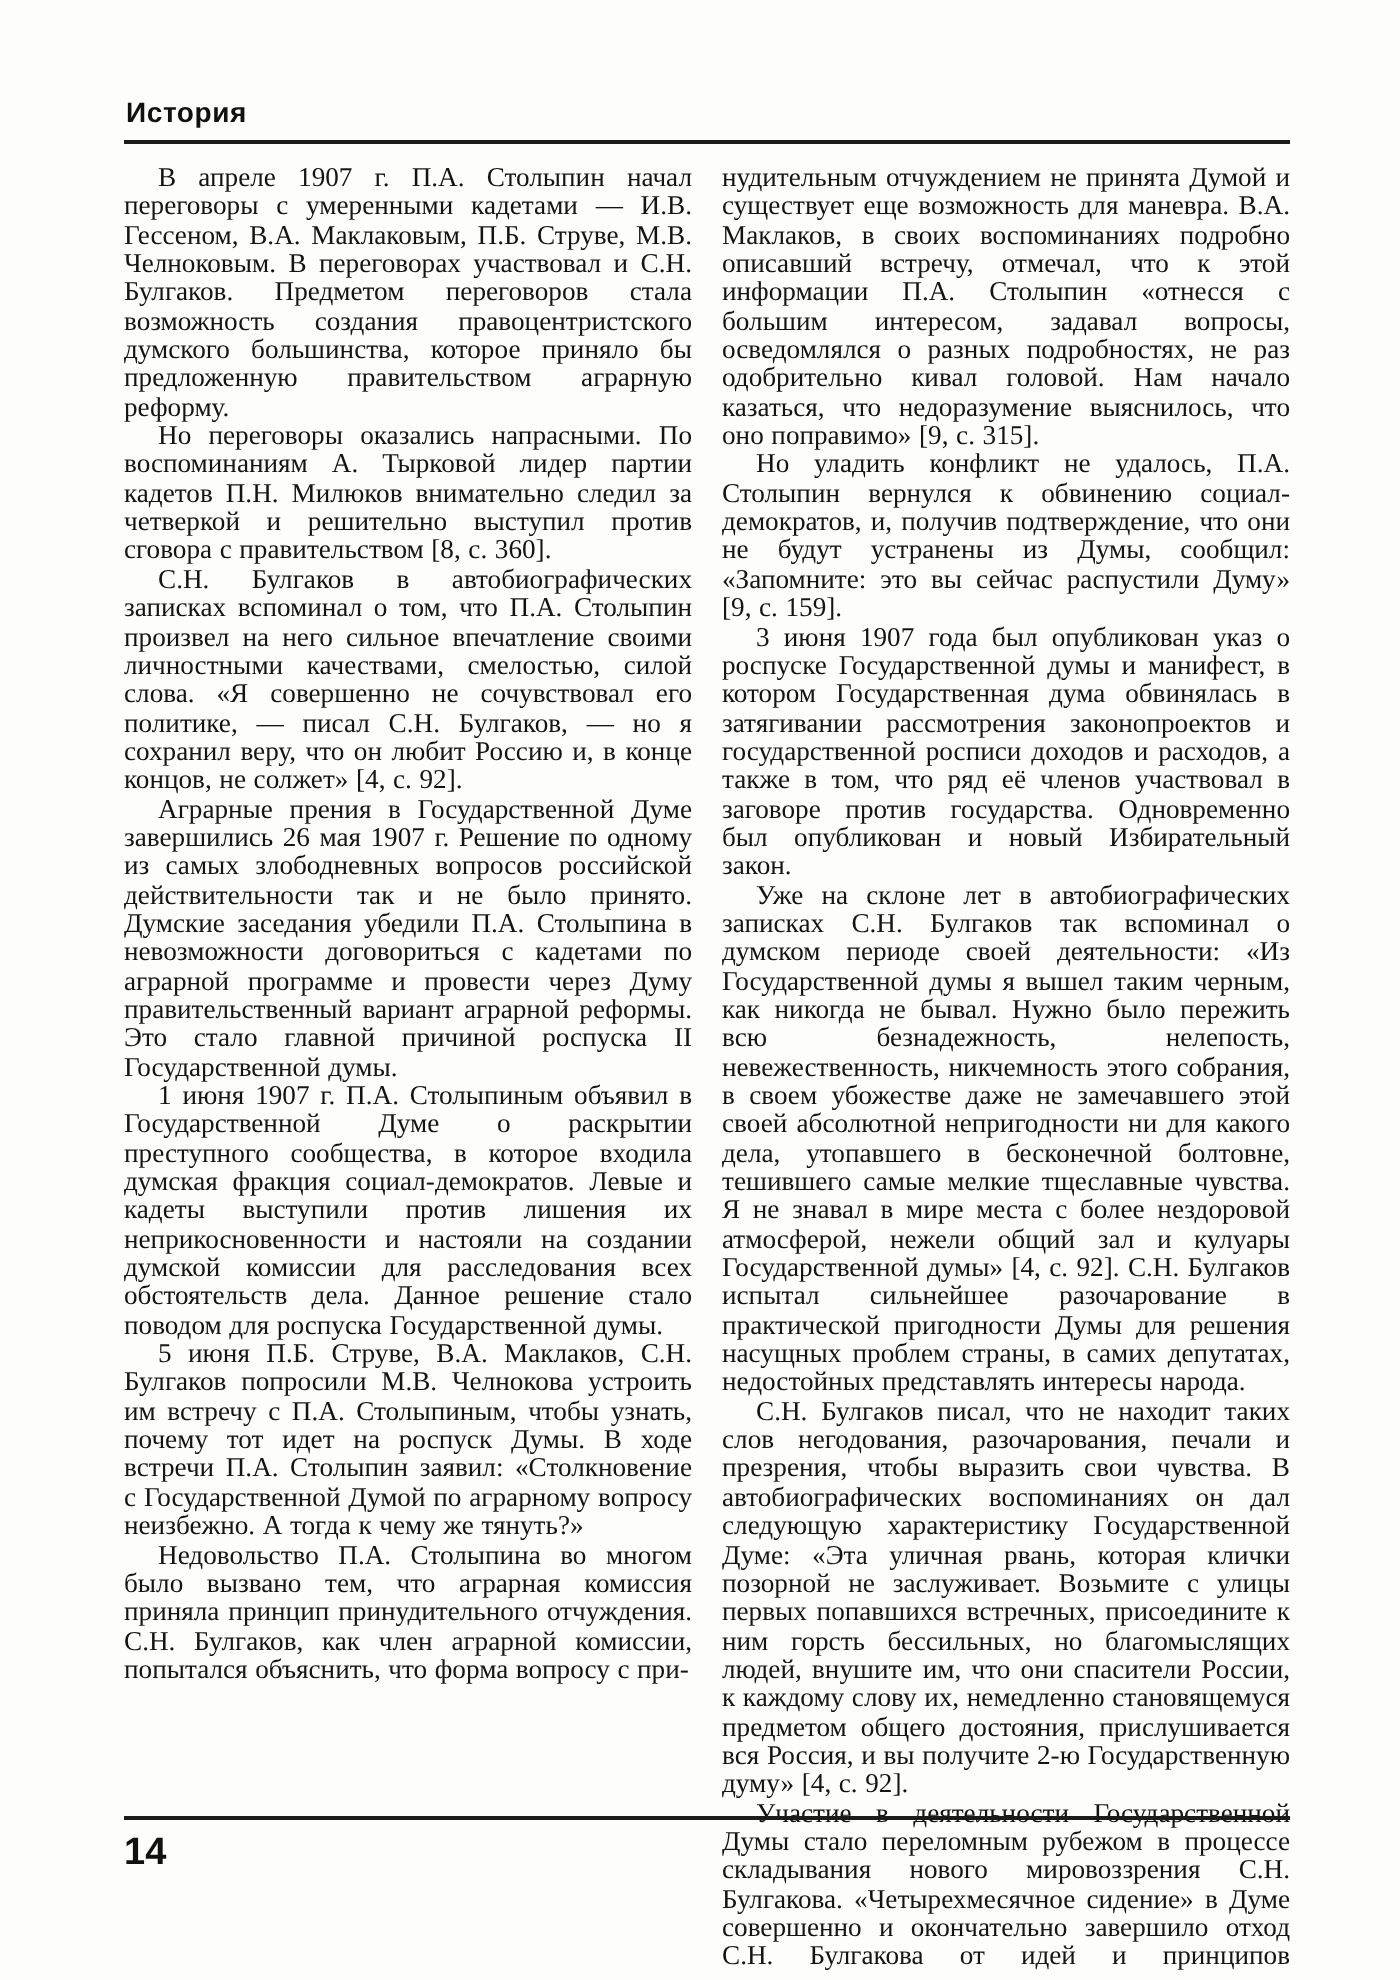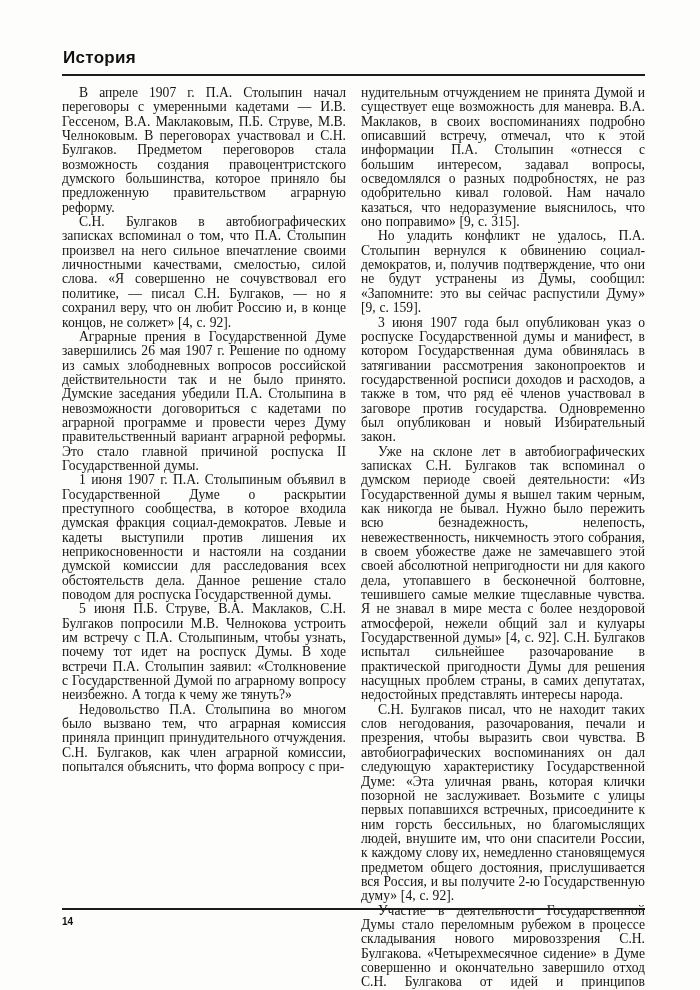--- a/index.html
+++ b/index.html
@@ -17,21 +17,21 @@
   }
   .content {
     position: absolute;
     left: 62px;
     top: 48px;
     width: 583px;
   }
   .section-header {
     font-family: "Liberation Sans", sans-serif;
     font-weight: bold;
-    font-size: 17px;
+    font-size: 14px;
     letter-spacing: 0.3px;
     margin: 0 0 6px 1px;
     color: #111;
   }
   .header-rule {
     border: none;
     border-top: 2.4px solid #1c1c1c;
     margin: 0 0 10px 0;
   }
   .columns {
@@ -59,37 +59,38 @@
     left: 62px;
     top: 908px;
     width: 583px;
     border-top: 2.4px solid #1c1c1c;
     padding-top: 6px;
     display: flex;
     justify-content: space-between;
     align-items: baseline;
     font-family: "Liberation Sans", sans-serif;
     font-weight: bold;
-    font-size: 10px;
+    font-size: 19px;
     color: #111;
   }
 </style>
 </head>
 <body>
 
 <div class="page">
   <div class="content">
 
     <h1 class="section-header">История</h1>
     <hr class="header-rule">
 
     <div class="columns">
 
       <div class="col">
         <p>В апреле 1907 г. П.А. Столыпин начал переговоры с умеренными кадетами — И.В. Гессеном, В.А. Маклаковым, П.Б. Струве, М.В. Челноковым. В переговорах участвовал и С.Н. Булгаков. Предметом переговоров стала возможность создания правоцентристского думского большинства, которое приняло бы предложенную правительством аграрную реформу.</p>
+        <p>Но переговоры оказались напрасными. По воспоминаниям А. Тырковой лидер партии кадетов П.Н. Милюков внимательно следил за четверкой и решительно выступил против сговора с правительством [8, с. 360].</p>
         <p>С.Н. Булгаков в автобиографических записках вспоминал о том, что П.А. Столыпин произвел на него сильное впечатление своими личностными качествами, смелостью, силой слова. «Я совершенно не сочувствовал его политике, — писал С.Н. Булгаков, — но я сохранил веру, что он любит Россию и, в конце концов, не солжет» [4, с. 92].</p>
         <p>Аграрные прения в Государственной Думе завершились 26 мая 1907 г. Решение по одному из самых злободневных вопросов российской действительности так и не было принято. Думские заседания убедили П.А. Столыпина в невозможности договориться с кадетами по аграрной программе и провести через Думу правительственный вариант аграрной реформы. Это стало главной причиной роспуска II Государственной думы.</p>
         <p>1 июня 1907 г. П.А. Столыпиным объявил в Государственной Думе о раскрытии преступного сообщества, в которое входила думская фракция социал-демократов. Левые и кадеты выступили против лишения их неприкосновенности и настояли на создании думской комиссии для расследования всех обстоятельств дела. Данное решение стало поводом для роспуска Государственной думы.</p>
         <p>5 июня П.Б. Струве, В.А. Маклаков, С.Н. Булгаков попросили М.В. Челнокова устроить им встречу с П.А. Столыпиным, чтобы узнать, почему тот идет на роспуск Думы. В ходе встречи П.А. Столыпин заявил: «Столкновение с Государственной Думой по аграрному вопросу неизбежно. А тогда к чему же тянуть?»</p>
         <p>Недовольство П.А. Столыпина во многом было вызвано тем, что аграрная комиссия приняла принцип принудительного отчуждения. С.Н. Булгаков, как член аграрной комиссии, попытался объяснить, что форма вопросу с при-</p>
       </div>
 
       <div class="col">
         <p class="cont">нудительным отчуждением не принята Думой и существует еще возможность для маневра. В.А. Маклаков, в своих воспоминаниях подробно описавший встречу, отмечал, что к этой информации П.А. Столыпин «отнесся с большим интересом, задавал вопросы, осведомлялся о разных подробностях, не раз одобрительно кивал головой. Нам начало казаться, что недоразумение выяснилось, что оно поправимо» [9, с. 315].</p>
         <p>Но уладить конфликт не удалось, П.А. Столыпин вернулся к обвинению социал-демократов, и, получив подтверждение, что они не будут устранены из Думы, сообщил: «Запомните: это вы сейчас распустили Думу» [9, с. 159].</p>

